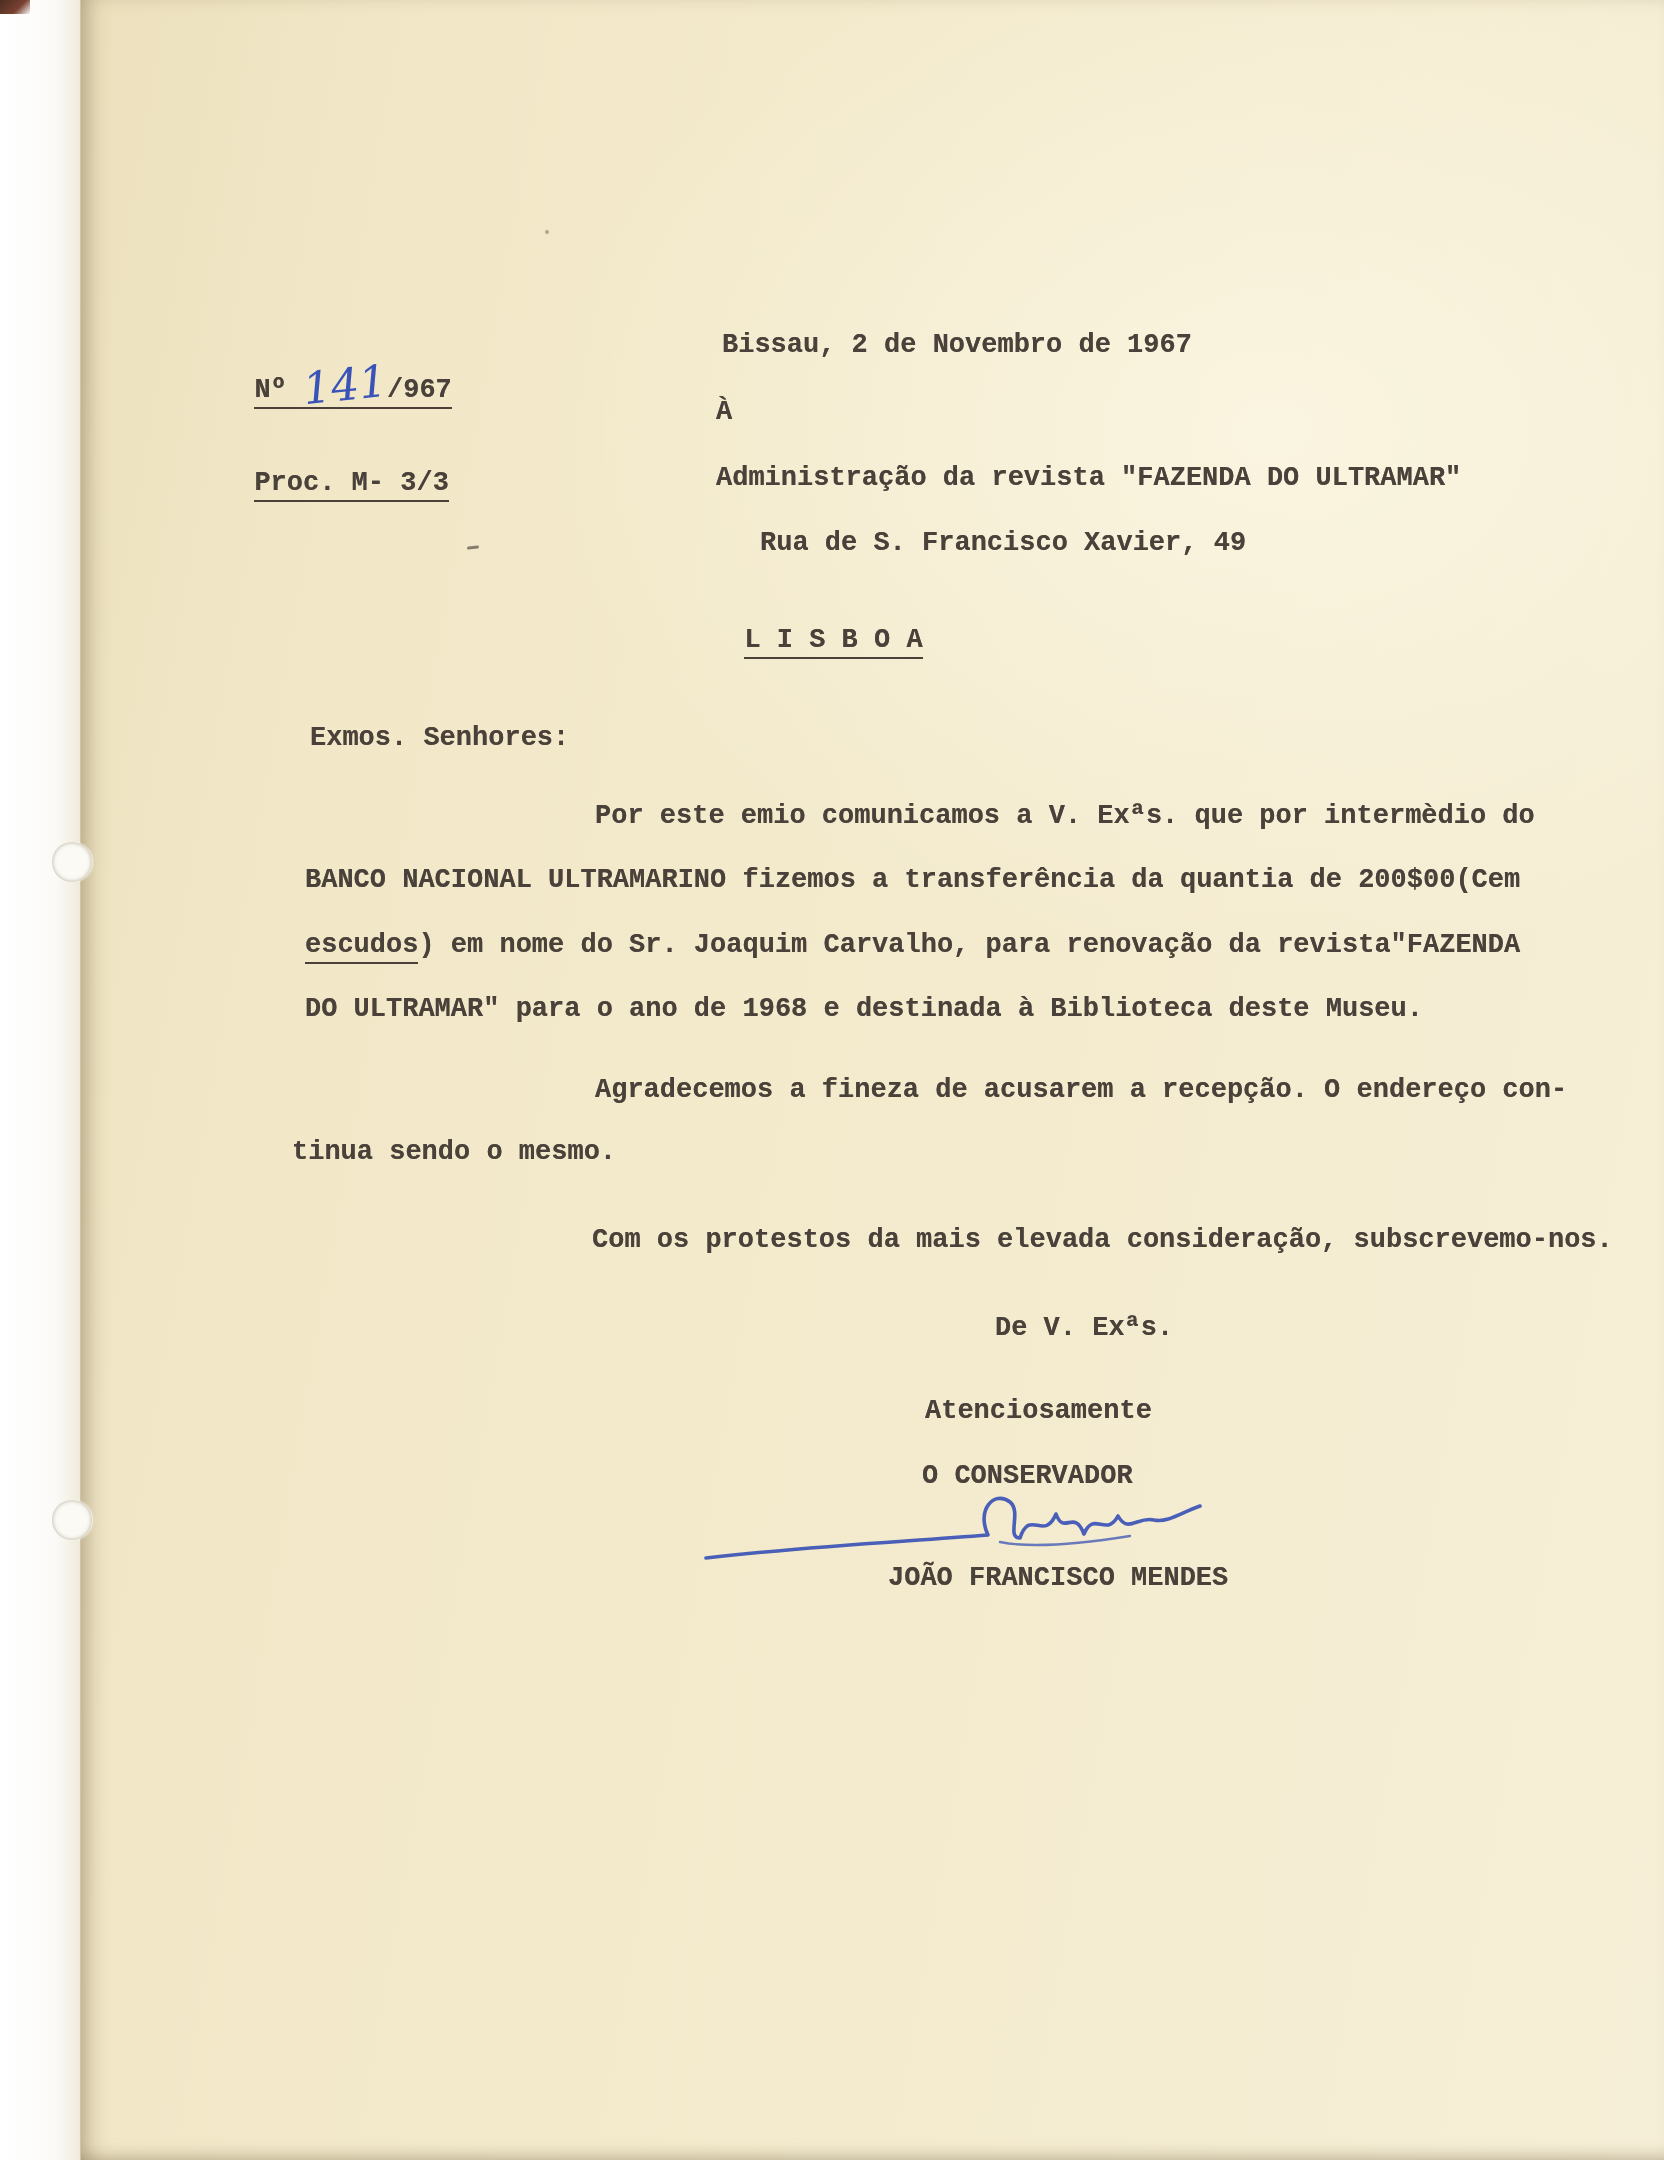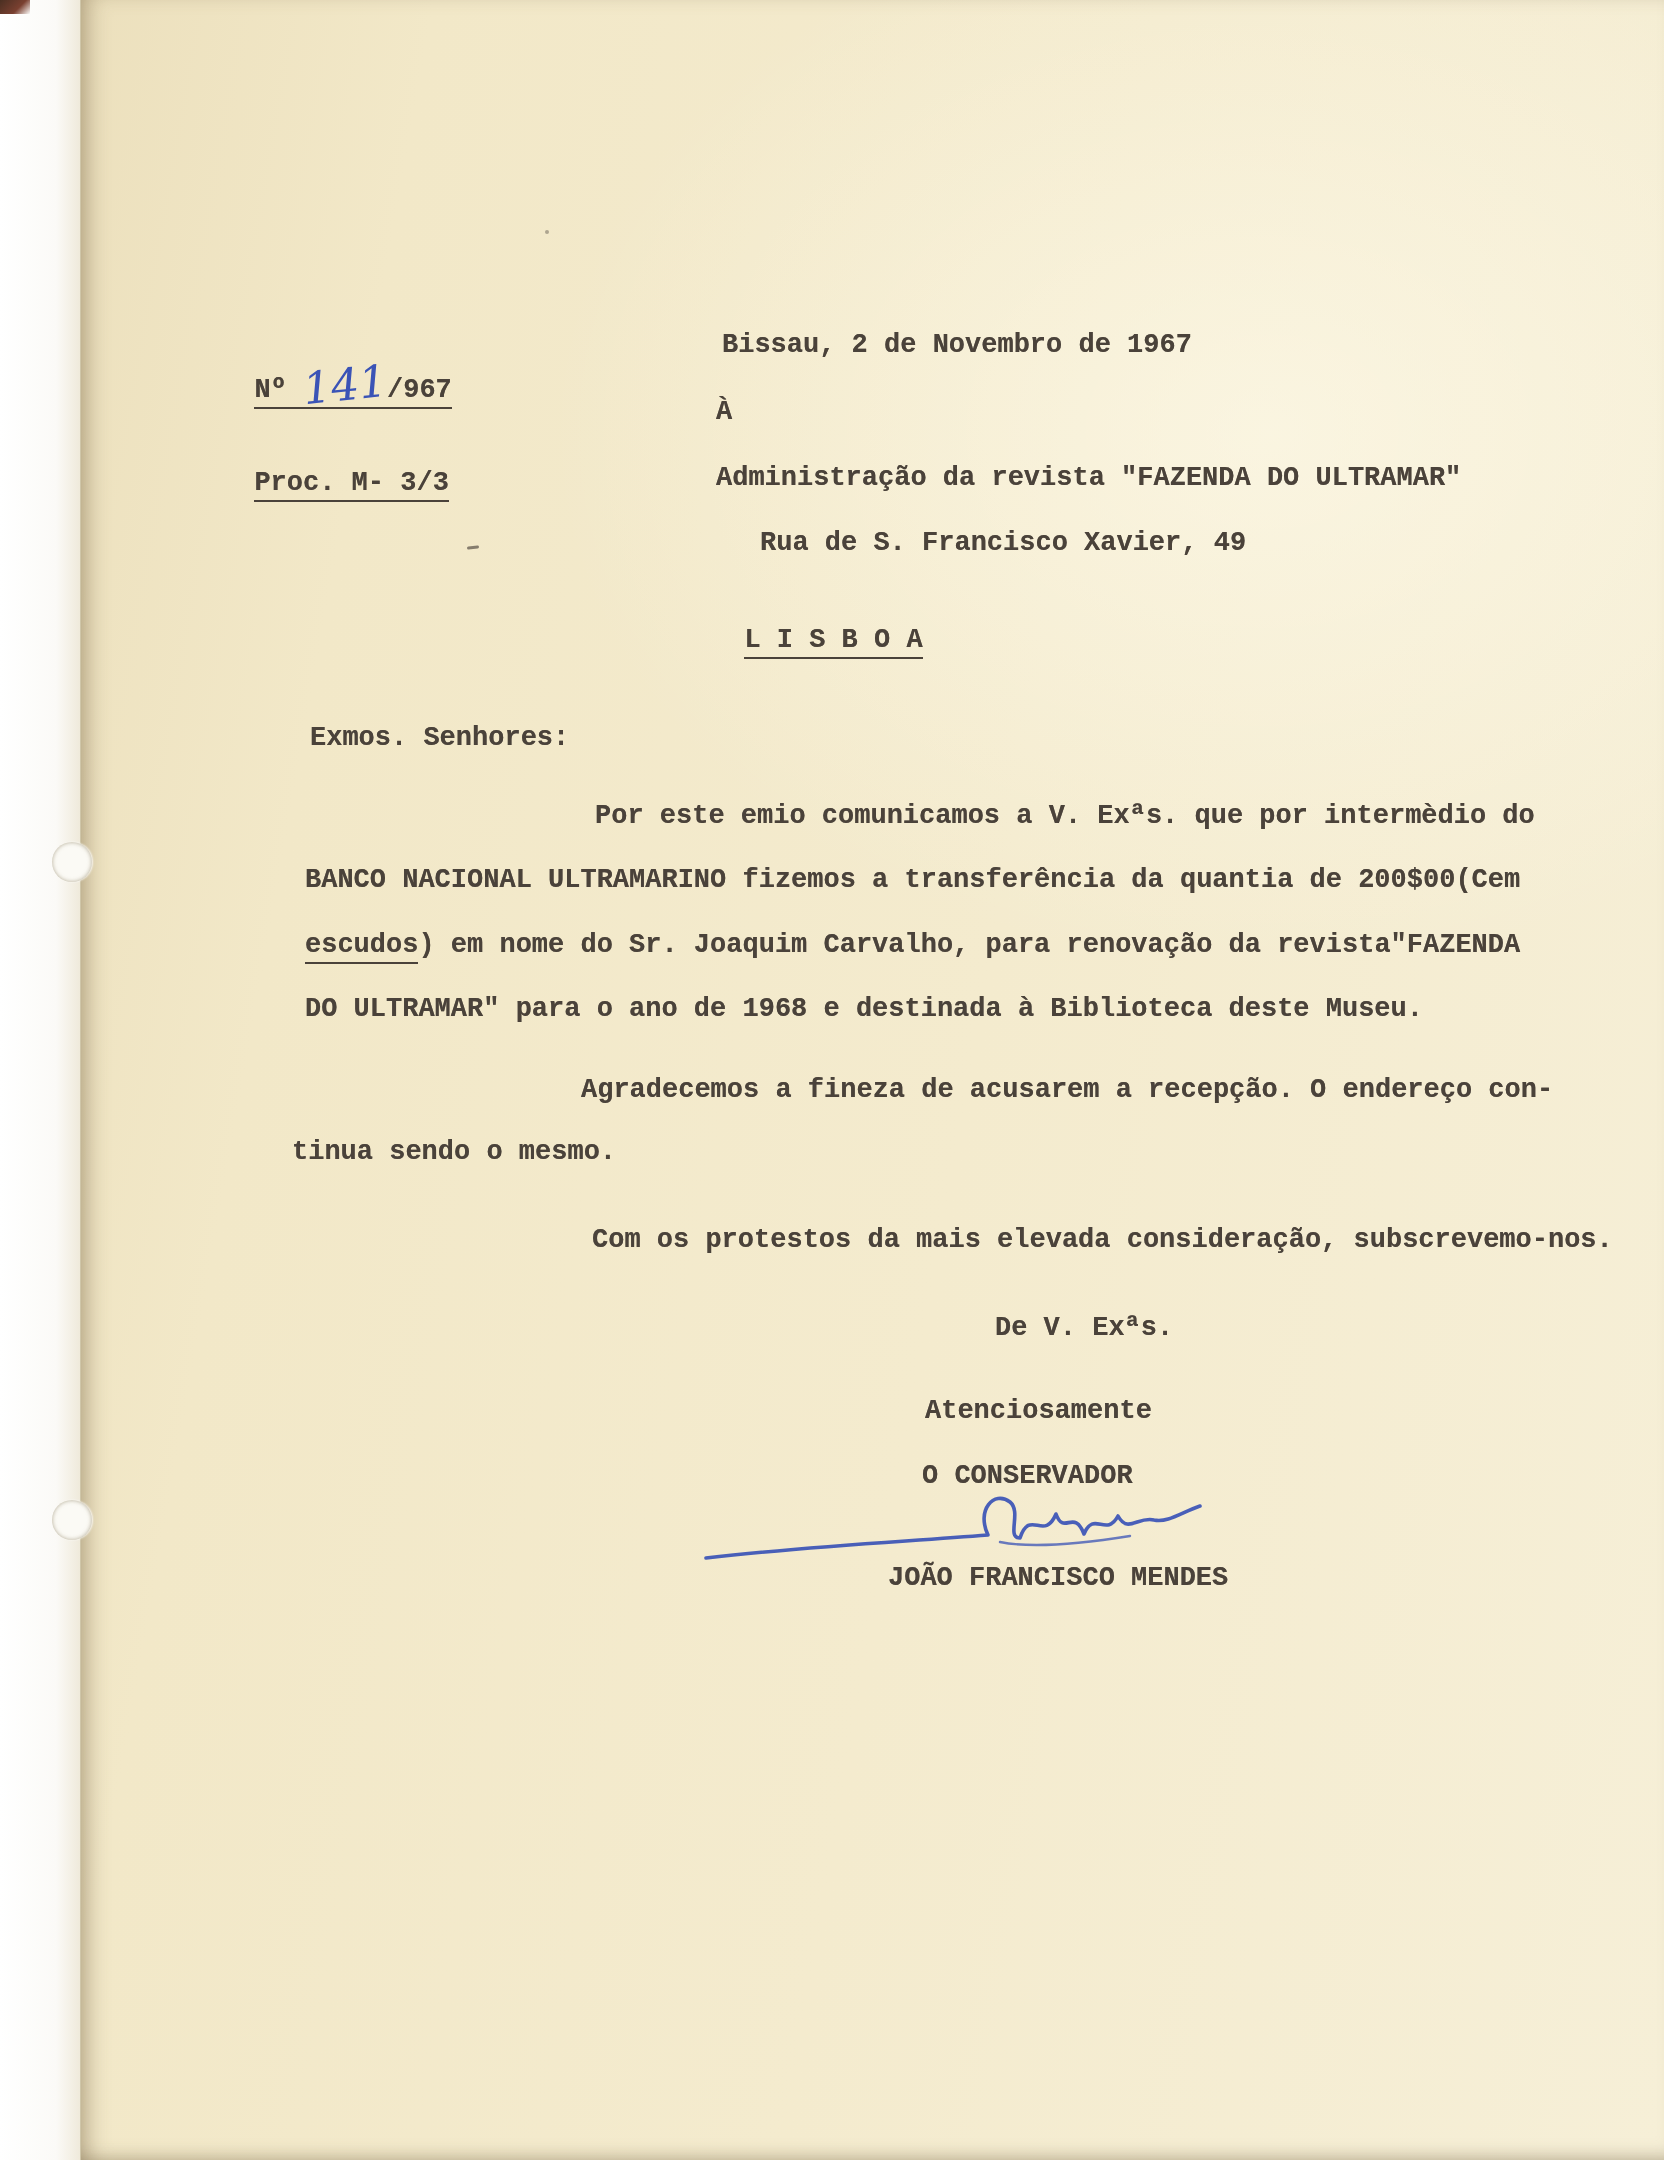--- a/index.html
+++ b/index.html
@@ -78,21 +78,21 @@
 <div class="speck" style="left:467px;top:546px;width:12px;height:3px;transform:rotate(-6deg);opacity:.8;"></div>
 <div class="speck" style="left:545px;top:230px;width:4px;height:4px;opacity:.5;"></div>
 
 <div class="typed" style="left:310px;top:722px;">Exmos. Senhores:</div>
 
 <div class="typed" style="left:595px;top:800px;">Por este emio comunicamos a V. Exªs. que por intermèdio do</div>
 <div class="typed" style="left:305px;top:864px;">BANCO NACIONAL ULTRAMARINO fizemos a transferência da quantia de 200$00(Cem</div>
 <div class="typed" style="left:305px;top:929px;"><span class="uline">escudos</span><span>) em nome do Sr. Joaquim Carvalho, para renovação da revista"FAZENDA</span></div>
 <div class="typed" style="left:305px;top:993px;">DO ULTRAMAR" para o ano de 1968 e destinada à Biblioteca deste Museu.</div>
 
-<div class="typed" style="left:581px;top:1074px;">Agradecemos a fineza de acusarem a recepção. O endereço con-</div>
+<div class="typed" style="left:595px;top:1074px;">Agradecemos a fineza de acusarem a recepção. O endereço con-</div>
 <div class="typed" style="left:292px;top:1136px;">tinua sendo o mesmo.</div>
 
 <div class="typed" style="left:592px;top:1224px;">Com os protestos da mais elevada consideração, subscrevemo-nos.</div>
 
 <div class="typed" style="left:995px;top:1268px;margin-top:44px;">De V. Exªs.</div>
 <div class="typed" style="left:925px;top:1395px;">Atenciosamente</div>
 <div class="typed" style="left:922px;top:1460px;text-align:center;">O CONSERVADOR</div>
 
 <svg class="sig" viewBox="0 0 510 100">
   <path d="M6,80 C110,68 200,64 288,57

